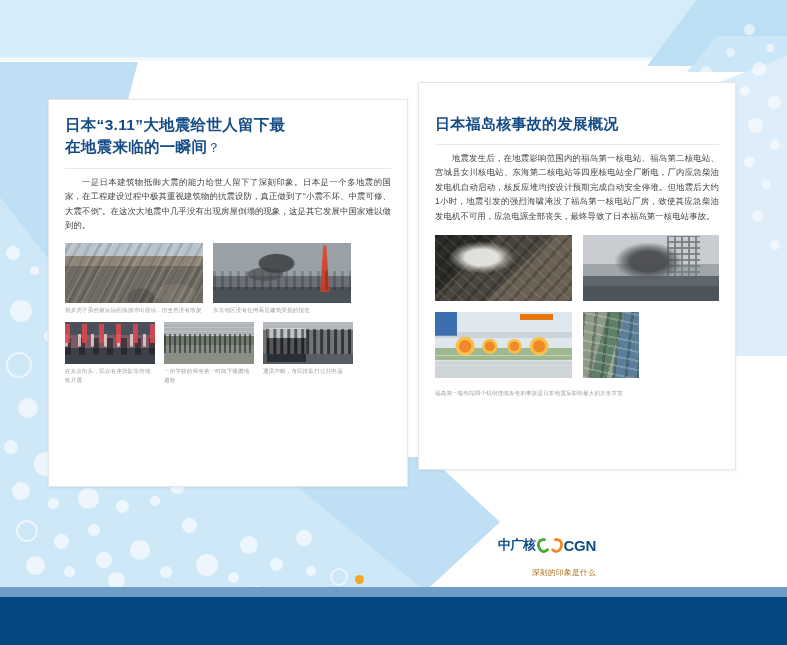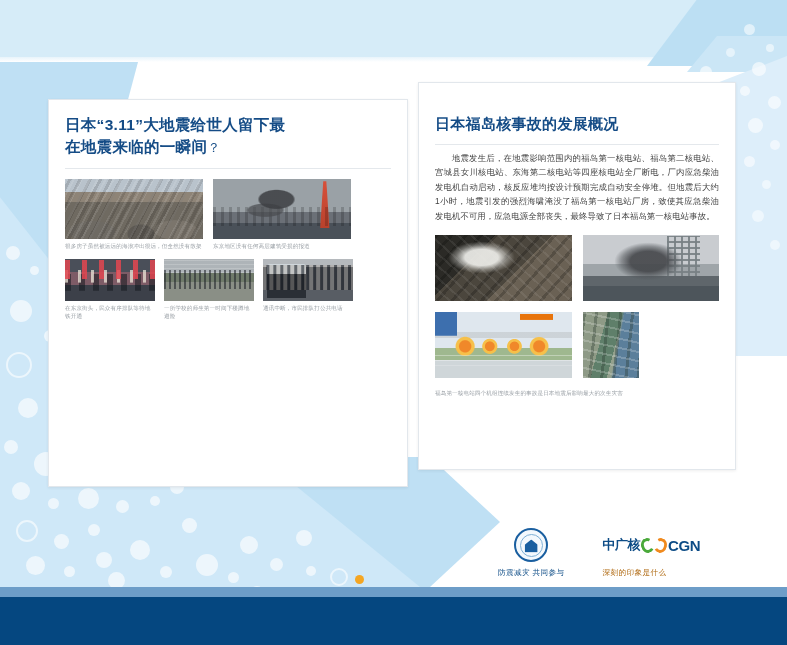--- a/index.html
+++ b/index.html
@@ -283,21 +283,21 @@
       repeating-linear-gradient(12deg, rgba(255,255,255,.2) 0 2px, transparent 2px 9px),
       repeating-linear-gradient(96deg, rgba(40,56,46,.35) 0 3px, transparent 3px 12px),
       linear-gradient(100deg, transparent 0 58%, #5b7f9b 62% 100%);
   }
 
   
   #logo-area {
     position: absolute; left: 498px; top: 528px; width: 238px; height: 52px;
     display: flex; align-items: flex-start; gap: 38px;
   }
-  .logo-block { text-align: left; }
+  .logo-block { text-align: right; }
   .logo-caption {
     margin-top: 6px; font-size: 7.6px; color: #0d4c86; letter-spacing: .4px; white-space: nowrap;
   }
   .emblem {
     width: 34px; height: 34px; margin: 0 auto; border-radius: 50%;
     border: 2.4px solid #1a5fa0;
     position: relative;
     background: #f4f9fd;
   }
   .emblem::before {
@@ -425,20 +425,21 @@
   <div class="card" id="card-left">
     <div class="card-inner">
       <div class="title-wrap">
         <div class="panel-title">
           <span>日本“3.11”大地震给世人留下最</span><br>
           <span>在地震来临的一瞬间</span><span class="q">？</span>
         </div>
       </div>
       <div class="title-rule"></div>
 
+      <div class="body-text">一是日本建筑物抵御大震的能力给世人留下了深刻印象。日本是一个多地震的国家，在工程建设过程中极其重视建筑物的抗震设防，真正做到了“小震不坏、中震可修、大震不倒”。在这次大地震中几乎没有出现房屋倒塌的现象，这是其它发展中国家难以做到的。</div>
 
       <div class="figrow1">
         <div class="fig">
           <div class="ph sc-rubble"></div>
           <div class="cap">很多房子虽然被远远的海浪冲出很远，但全然没有散架</div>
         </div>
         <div class="fig">
           <div class="ph sc-tokyo"></div>
           <div class="cap">东京地区没有任何高层建筑受损的报道</div>
         </div>
@@ -487,24 +488,20 @@
           <div class="cell">
             <div class="ph sc-aerial2" style="width:56px;"></div>
           </div>
         </div>
         <div class="cap">福岛第一核电站四个机组连续发生的事故是日本地震后影响最大的次生灾害</div>
       </div>
     </div>
   </div>
 
   <div id="logo-area">
-    <div class="logo-block">
-      <div class="emblem"></div>
-      <div class="logo-caption">防震减灾 共同参与</div>
-    </div>
     <div class="logo-block">
       <div class="cgn-wordmark">
         <span class="cgn-cn">中广核</span>
         <span class="cgn-swoosh">
             <i class="a"></i>
             <i class="b"></i>
           </span>
         <span class="cgn-en">CGN</span>
       </div>
       <div class="logo-caption cgn-caption">深刻的印象是什么</div>

